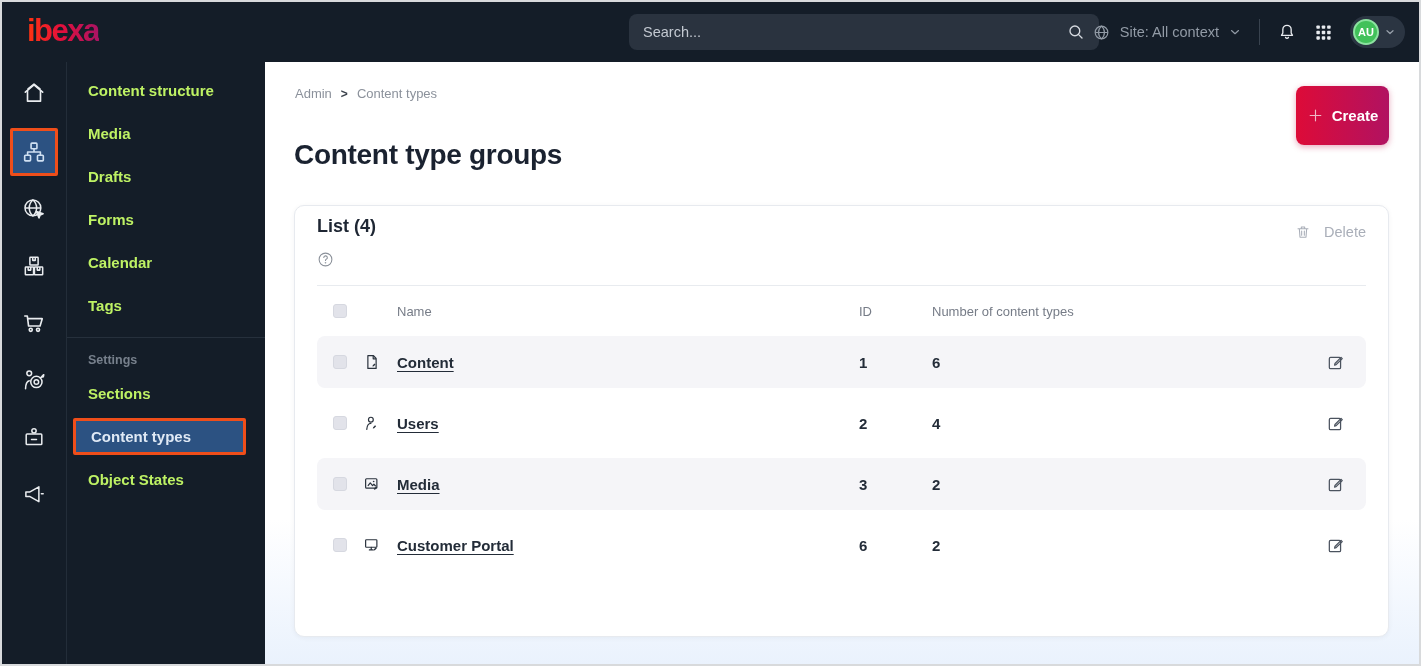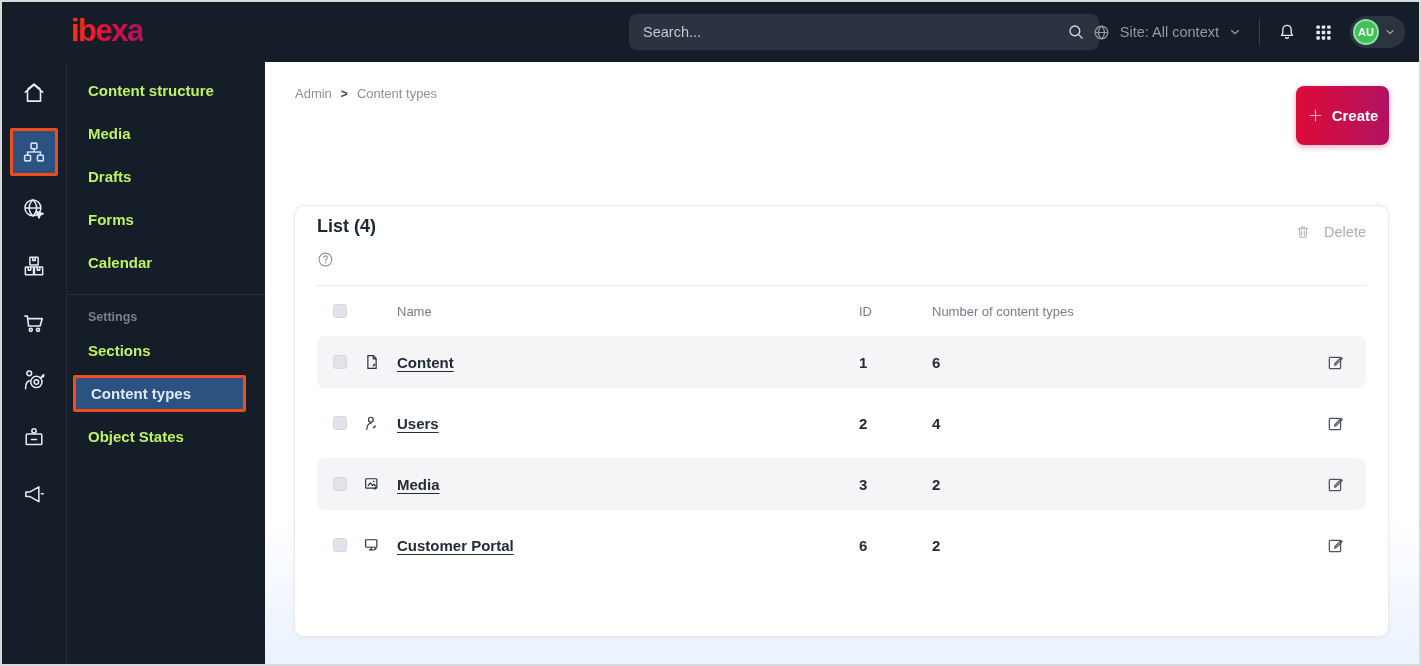--- a/index.html
+++ b/index.html
@@ -17,21 +17,20 @@
   .topbar {
     position: absolute; left: 0; top: 0; right: 0; height: 60px;
     background: #141d28;
   }
   .logo {
     position: absolute; left: 25px; top: 11px;
     font-size: 31px; font-weight: 800; letter-spacing: -1.5px;
     background: linear-gradient(90deg, #ff3410 0%, #e30f3c 48%, #a91464 100%);
     -webkit-background-clip: text; background-clip: text; color: transparent;
     cursor: pointer;
-    margin-left: 44px;
   }
   .search {
     position: absolute; left: 627px; top: 12px; width: 470px; height: 36px;
     background: #2a333f; border-radius: 8px;
     display: flex; align-items: center; padding: 0 14px;
   }
   .search input {
     flex: 1; background: transparent; border: none; outline: none;
     color: #e7eaee; font-size: 14.5px; font-family: "Liberation Sans", sans-serif;
   }
@@ -304,20 +303,21 @@
       </span>
   </div>
 </nav>
 
 <nav class="sidebar">
   <div class="side-item">Content structure</div>
   <div class="side-item">Media</div>
   <div class="side-item">Drafts</div>
   <div class="side-item">Forms</div>
   <div class="side-item">Calendar</div>
+  <div class="side-item">Tags</div>
   <div class="side-divider"></div>
   <div class="side-section">Settings</div>
   <div class="side-item">Sections</div>
   <div class="side-item active">Content types</div>
   <div class="side-item">Object States</div>
 </nav>
 
 <main class="main">
 
   <div class="breadcrumb">
@@ -328,20 +328,21 @@
 
   <button class="create-btn">
     <span class="plus">
       <svg width="17" height="17" viewBox="0 0 24 24" fill="none" stroke="currentColor" stroke-width="1.6" stroke-linecap="round">
           <path d="M12 4.5v15M4.5 12h15"></path>
         </svg>
     </span>
     <span>Create</span>
   </button>
 
+  <h1 class="page-title">Content type groups</h1>
 
   <section class="card">
     <div class="card-head">
       <h2 class="list-title">List (4)</h2>
       <button class="delete-btn">
         <span>
           <svg width="16" height="16" viewBox="0 0 24 24" fill="none" stroke="currentColor" stroke-width="1.6" stroke-linecap="round" stroke-linejoin="round">
               <path d="M4.5 7h15M9.5 7V4.5h5V7M6.5 7l1 13h9l1-13M10 10.5v6.5M14 10.5v6.5"></path>
             </svg>
         </span>

